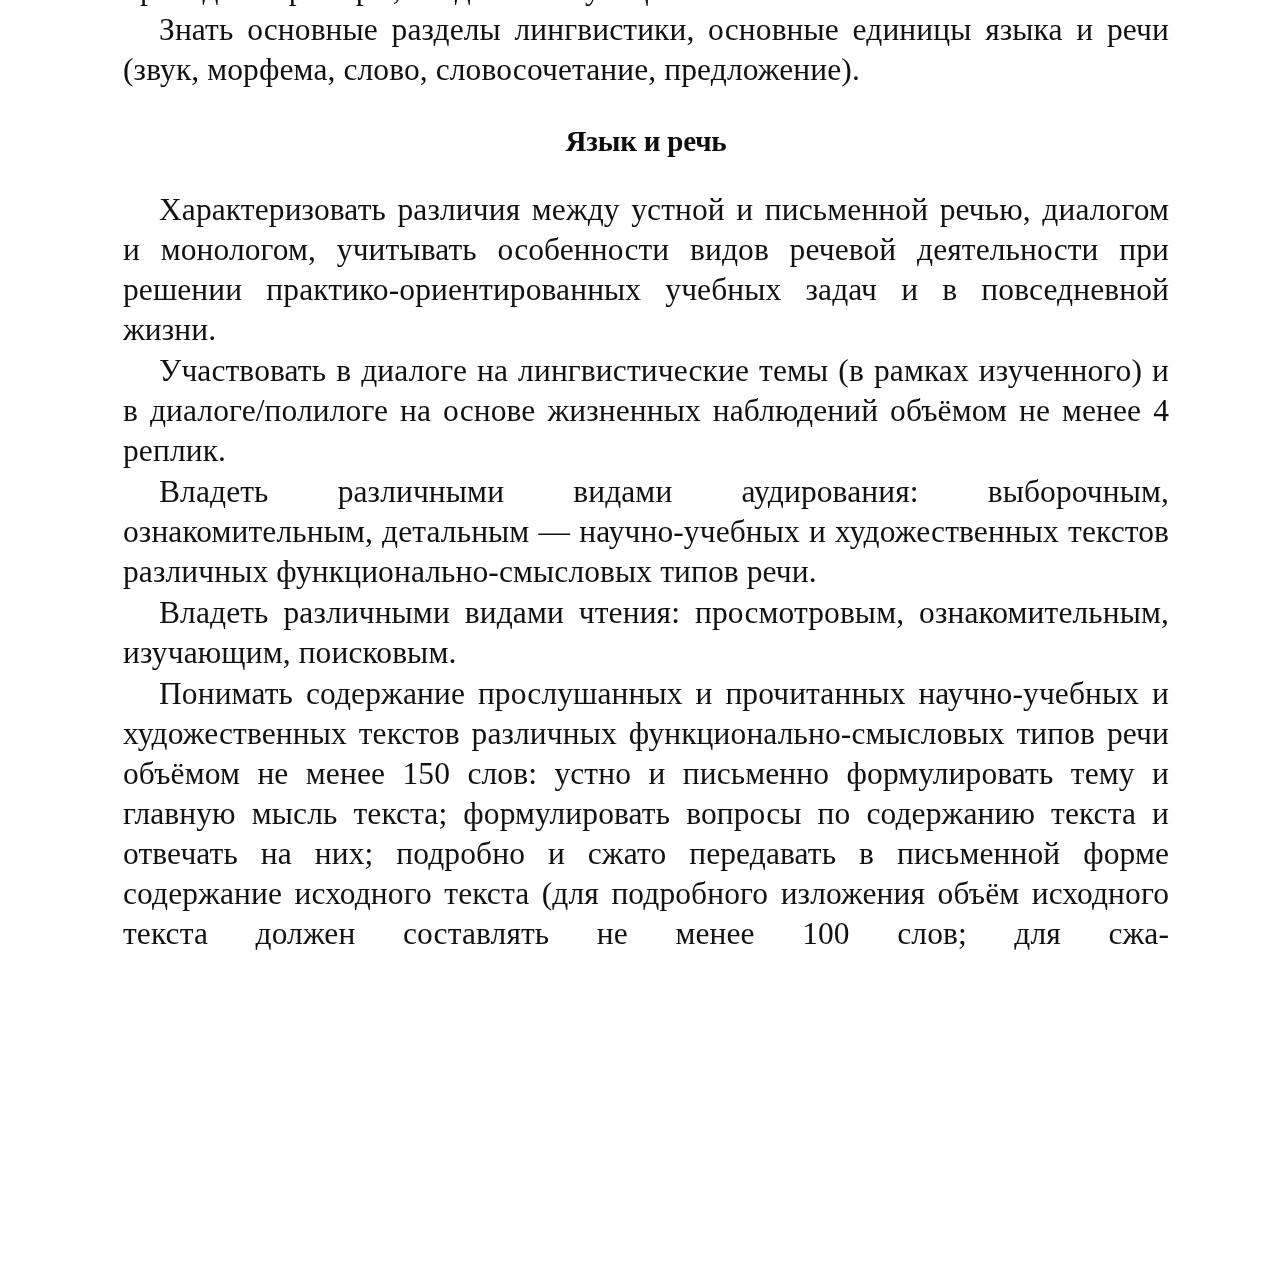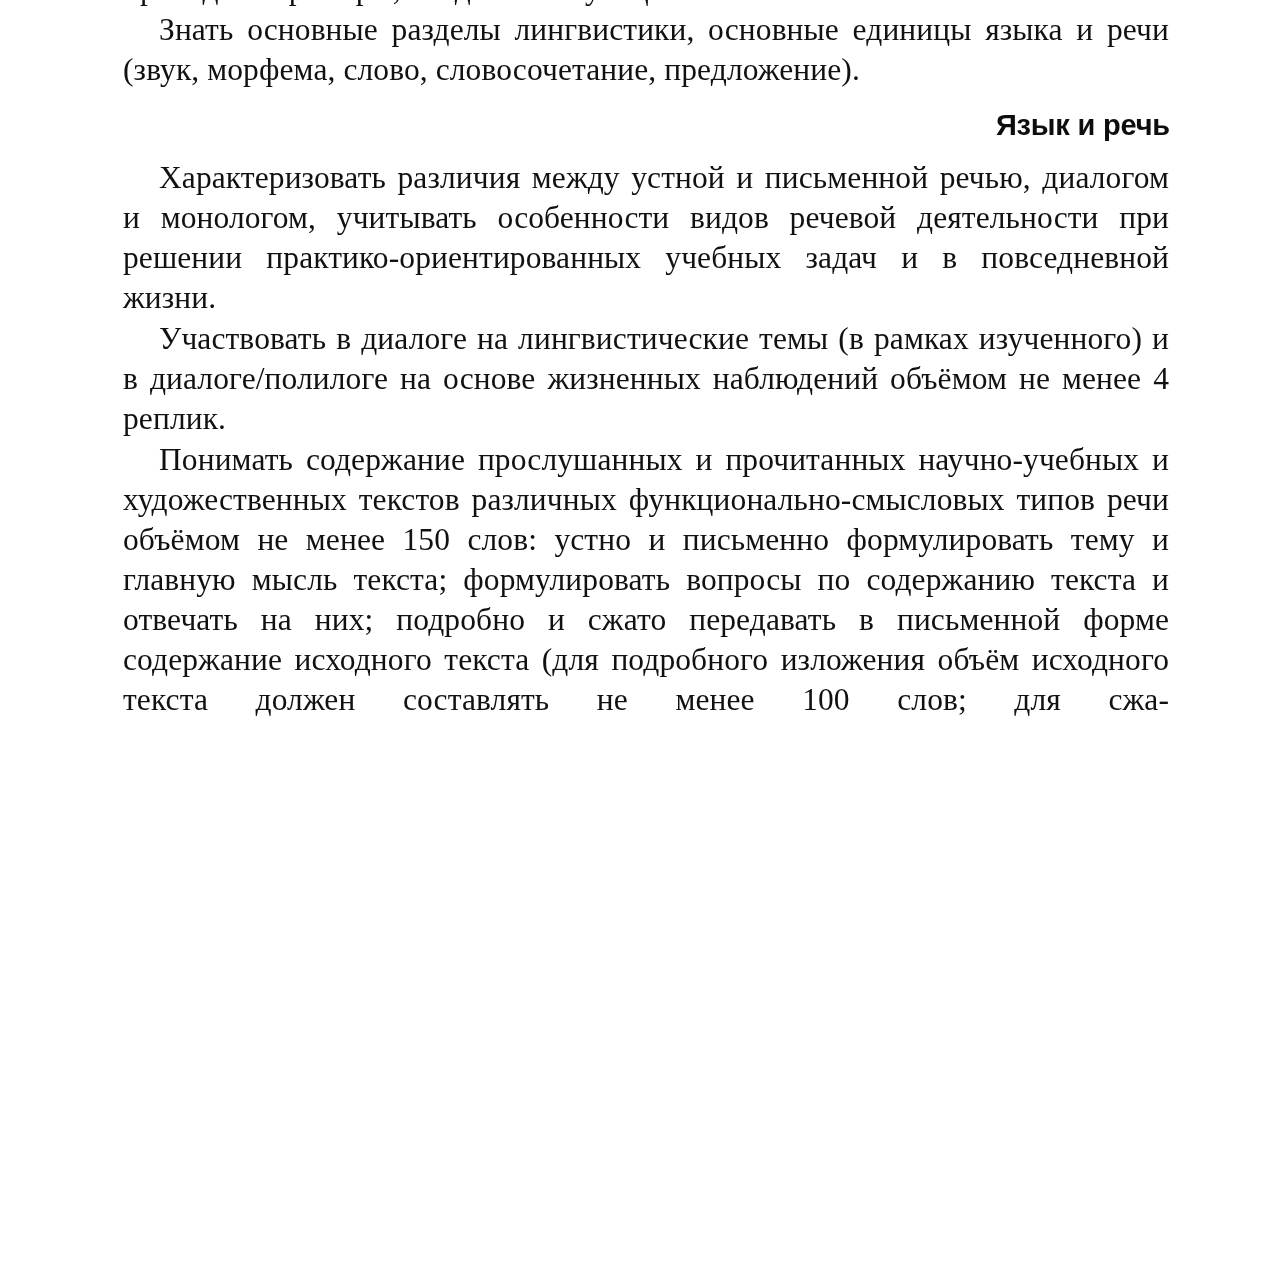--- a/index.html
+++ b/index.html
@@ -32,28 +32,28 @@
     text-indent: 36px;
     hyphens: manual;
     color: #111111;
     letter-spacing: 0.1px;
   }
   p.body-par.clipped-first {
     text-indent: 0;
   }
   
   h2.section-heading {
-    margin: 0;
-    font-family: Liberation Sans, sans-serif;
+    margin: 16px;
+    font-family: Liberation Serif, serif;
     font-size: 29px;
     line-height: 40px;
     font-weight: 700;
     color: #0d0d0d;
     letter-spacing: -0.2px;
-    text-align: right;
+    text-align: center;
   }
   .gap-before-heading { height: 14px; }
   .gap-after-heading  { height: 12px; }
   
   .justify-all {
     text-align: justify;
   }
   .justify-all::after {
     content: "";
     display: inline-block;
@@ -74,19 +74,21 @@
 
     <h2 class="section-heading">Язык и речь</h2>
 
     <div class="gap-after-heading"></div>
 
     <p class="body-par">Характеризовать различия между устной и письменной речью, диалогом и монологом, учитывать особенности видов речевой деятельности при решении практико-ориентированных учебных задач и в повседневной жизни.</p>
 
 
     <p class="body-par">Участвовать в диалоге на лингвистические темы (в рамках изученного) и в диалоге/полилоге на основе жизненных наблюдений объёмом не менее 4 реплик.</p>
 
+    <p class="body-par">Владеть различными видами аудирования: выборочным, ознакомительным, детальным — научно-учебных и художественных текстов различных функционально-смысловых типов речи.</p>
 
+    <p class="body-par">Владеть различными видами чтения: просмотровым, ознакомительным, изучающим, поисковым.</p>
 
 
     <p class="body-par justify-all">Понимать содержание прослушанных и прочитанных научно-учебных и художественных текстов различных функционально-смысловых типов речи объёмом не менее 150 слов: устно и письменно формулировать тему и главную мысль текста; формулировать вопросы по содержанию текста и отвечать на них; подробно и сжато передавать в письменной форме содержание исходного текста (для подробного изложения объём исходного текста должен составлять не менее 100 слов; для сжа-</p>
 
   </div>
 </div>
 
 </body></html>

